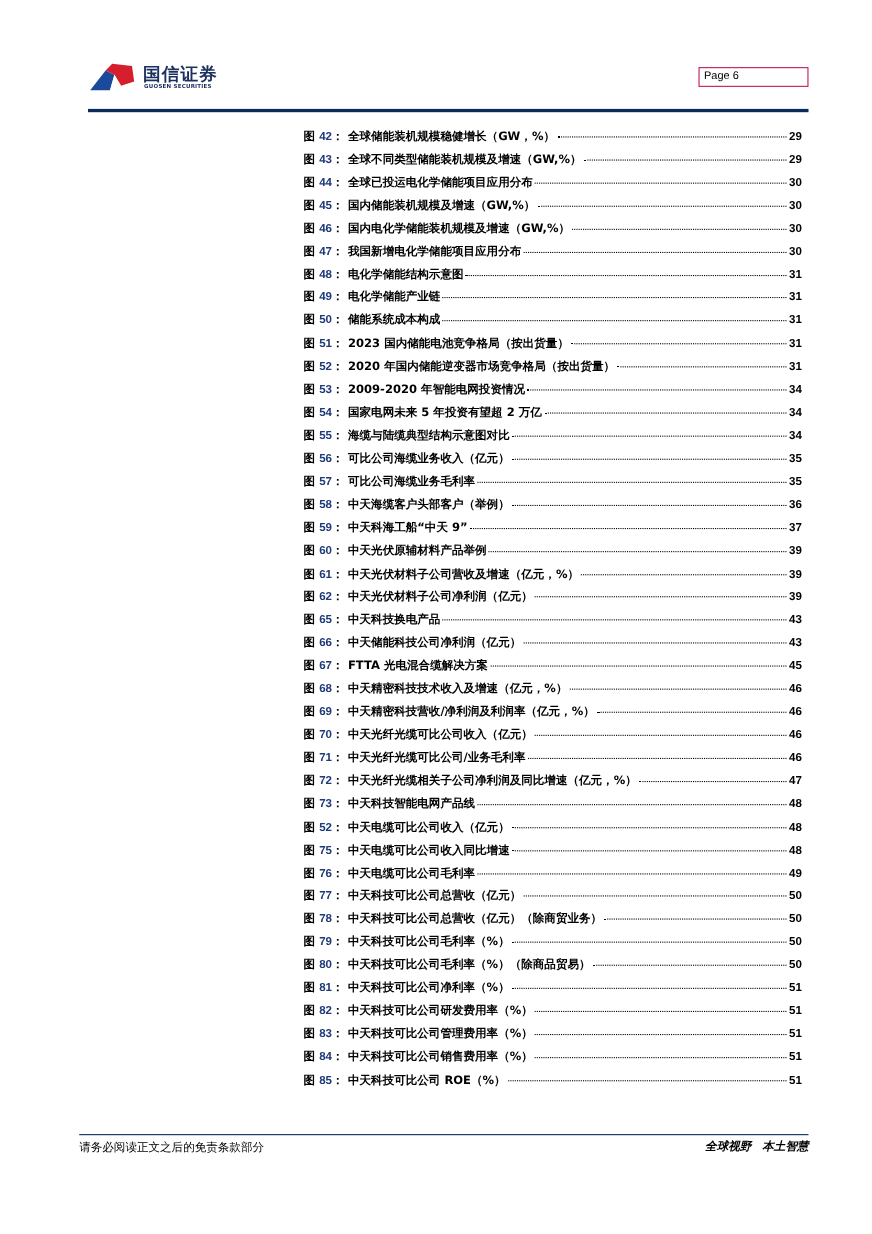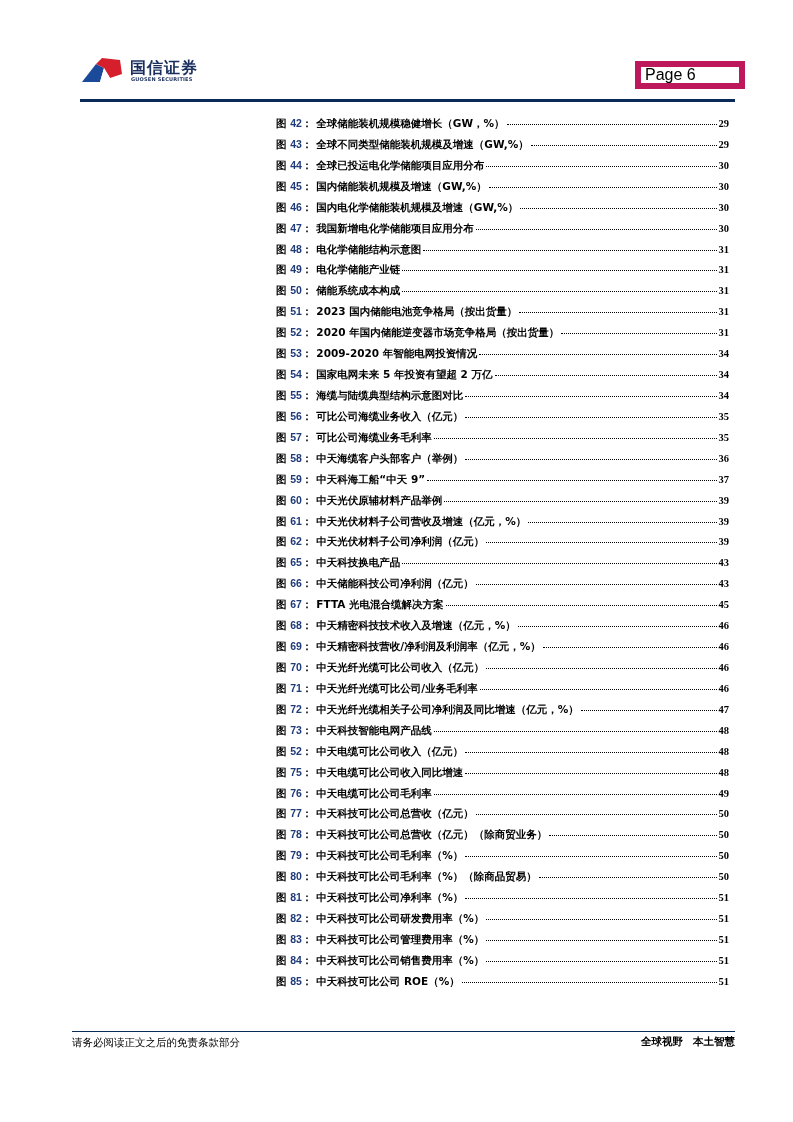--- a/index.html
+++ b/index.html
@@ -5,36 +5,36 @@
     html, body { margin: 0; padding: 0; background: #ffffff; }
     body { width: 793px; height: 1122px; position: relative; overflow: hidden;
            font-family: "DejaVu Sans", "Liberation Sans", sans-serif; color: #000; }
     .logo { position: absolute; left: 80px; top: 56px; width: 130px; height: 30px; }
     .logo-mark { position: absolute; left: 0; top: 0; width: 44px; height: 28px; }
     .logo-cn { position: absolute; left: 50px; top: 2px; font-size: 16px; font-weight: bold;
                color: #1b2f5e; letter-spacing: 1px; white-space: nowrap; }
     .logo-en { position: absolute; left: 51px; top: 20px; font-size: 5px; font-weight: bold;
                color: #1b2f5e; white-space: nowrap; letter-spacing: 0.2px; }
     .page-box { position: absolute; left: 635px; top: 61px; width: 94px; height: 16px;
-                border: 6px solid #be185d; font-family: "Liberation Sans", sans-serif; font-size: 16px;
+                border: 1px solid #be185d; font-family: "Liberation Sans", sans-serif; font-size: 10px;
                 line-height: 16px; padding-left: 4px; box-sizing: content-box; }
     .rule-top { position: absolute; left: 80px; top: 99px; width: 655px; height: 3px; background: #0a2a5a; }
     .toc { position: absolute; left: 276px; top: 117px; width: 453px; }
     .toc-row { display: flex; align-items: baseline; height: 20.93px; font-size: 10.5px; font-weight: bold;
                white-space: nowrap; }
     .toc-prefix { flex: 0 0 auto; }
     .toc-num { color: #1f3a78; font-family: "Liberation Sans", sans-serif; text-align: right; }
     .toc-title { flex: 0 0 auto; padding-left: 4px; }
     .toc-dots { flex: 1 1 auto; border-bottom: 1.5px dotted #000; margin: 0 2px; position: relative; top: -2px; }
-    .toc-page { flex: 0 0 auto; font-family: Liberation Serif, serif; text-align: right; }
+    .toc-page { flex: 0 0 auto; font-family: Liberation Sans, sans-serif; text-align: right; }
     .rule-bottom { position: absolute; left: 72px; top: 1031px; width: 663px; height: 1px; background: #0a2a5a; }
     .footer-left { position: absolute; left: 72px; top: 1036px; font-family: "DejaVu Serif", serif;
                    font-size: 10.5px; color: #000; }
     .footer-right { position: absolute; right: 58px; top: 1035px; font-family: "DejaVu Serif", serif;
-                    font-size: 10.5px; font-weight: bold; color: #000; }
+                    font-size: 10.5px; font-weight: bold; font-style: italic; color: #000; }
     .footer-right span + span { margin-left: 10px; }
   </style>
 </head>
 <body>
 
 <div class="logo">
   <svg class="logo-mark" viewBox="0 0 44 28">
     <path d="M2 26 L16 8 L24 12 L20 26 Z" fill="#1b4a9a"></path>
     <path d="M16 8 L22 2 L40 4 L42 18 L30 22 L24 12 Z" fill="#d61f2c"></path>
     <path d="M24 12 L30 22 L26 26 L20 26 Z" fill="#ffffff"></path>

